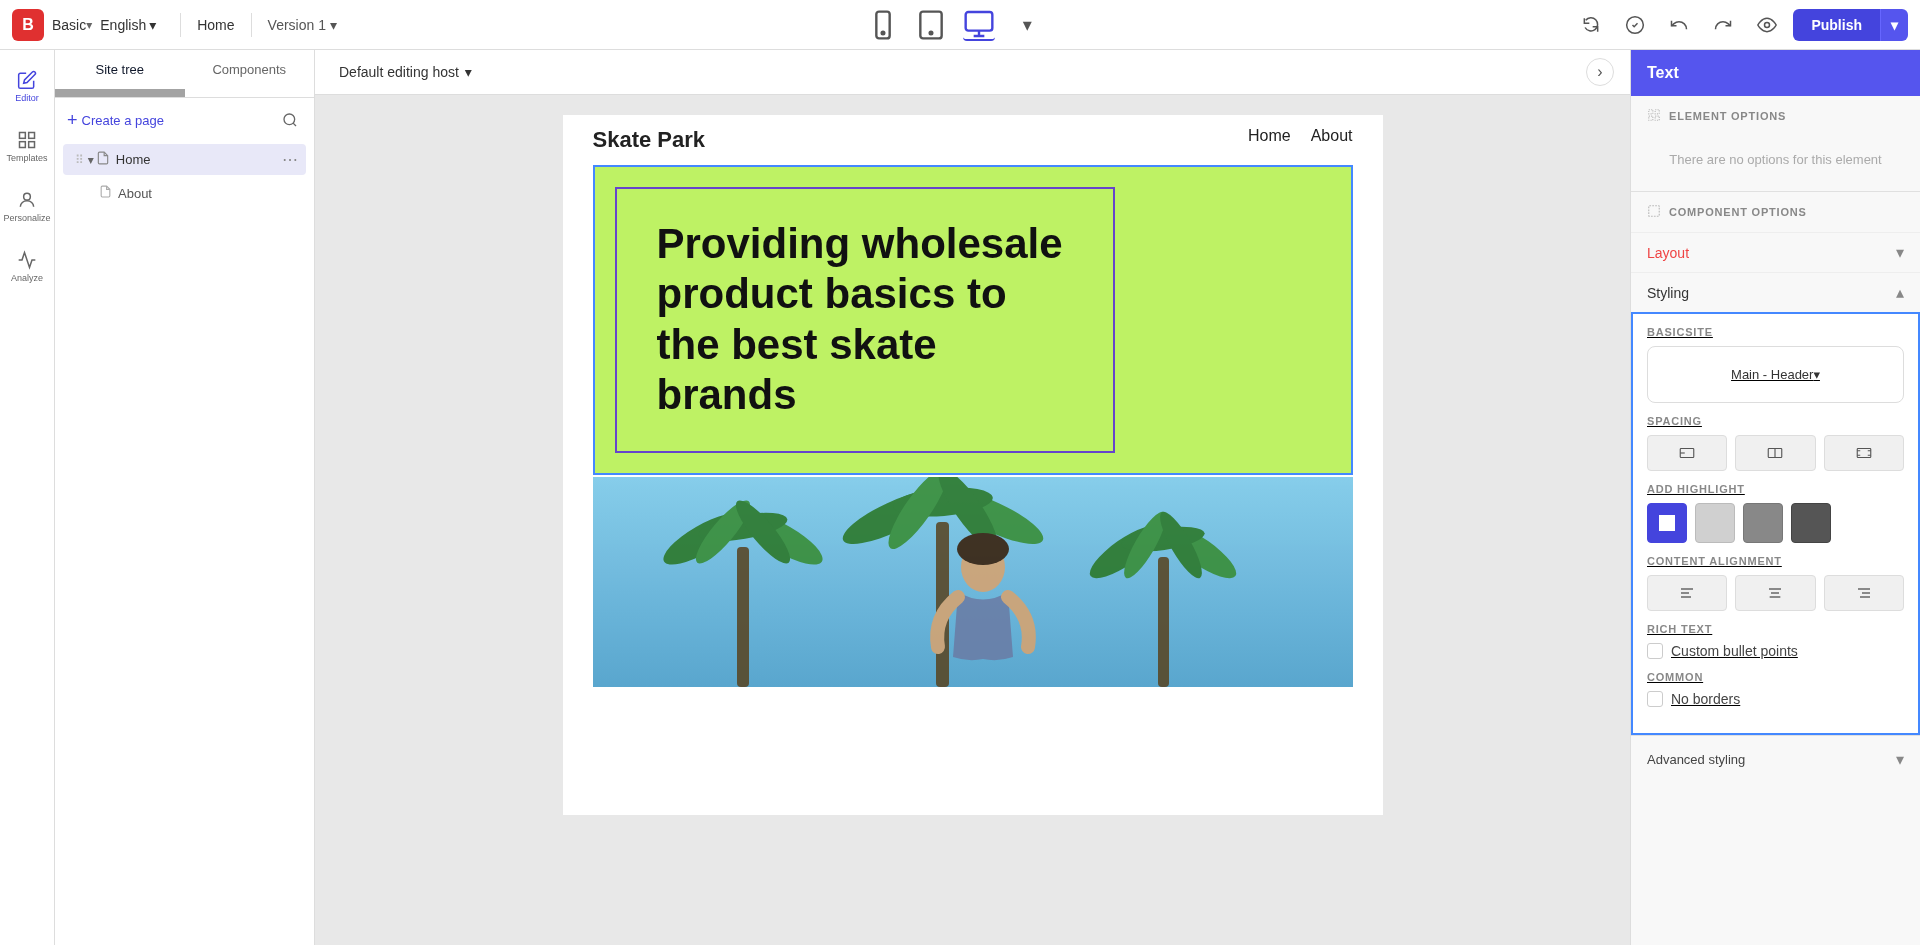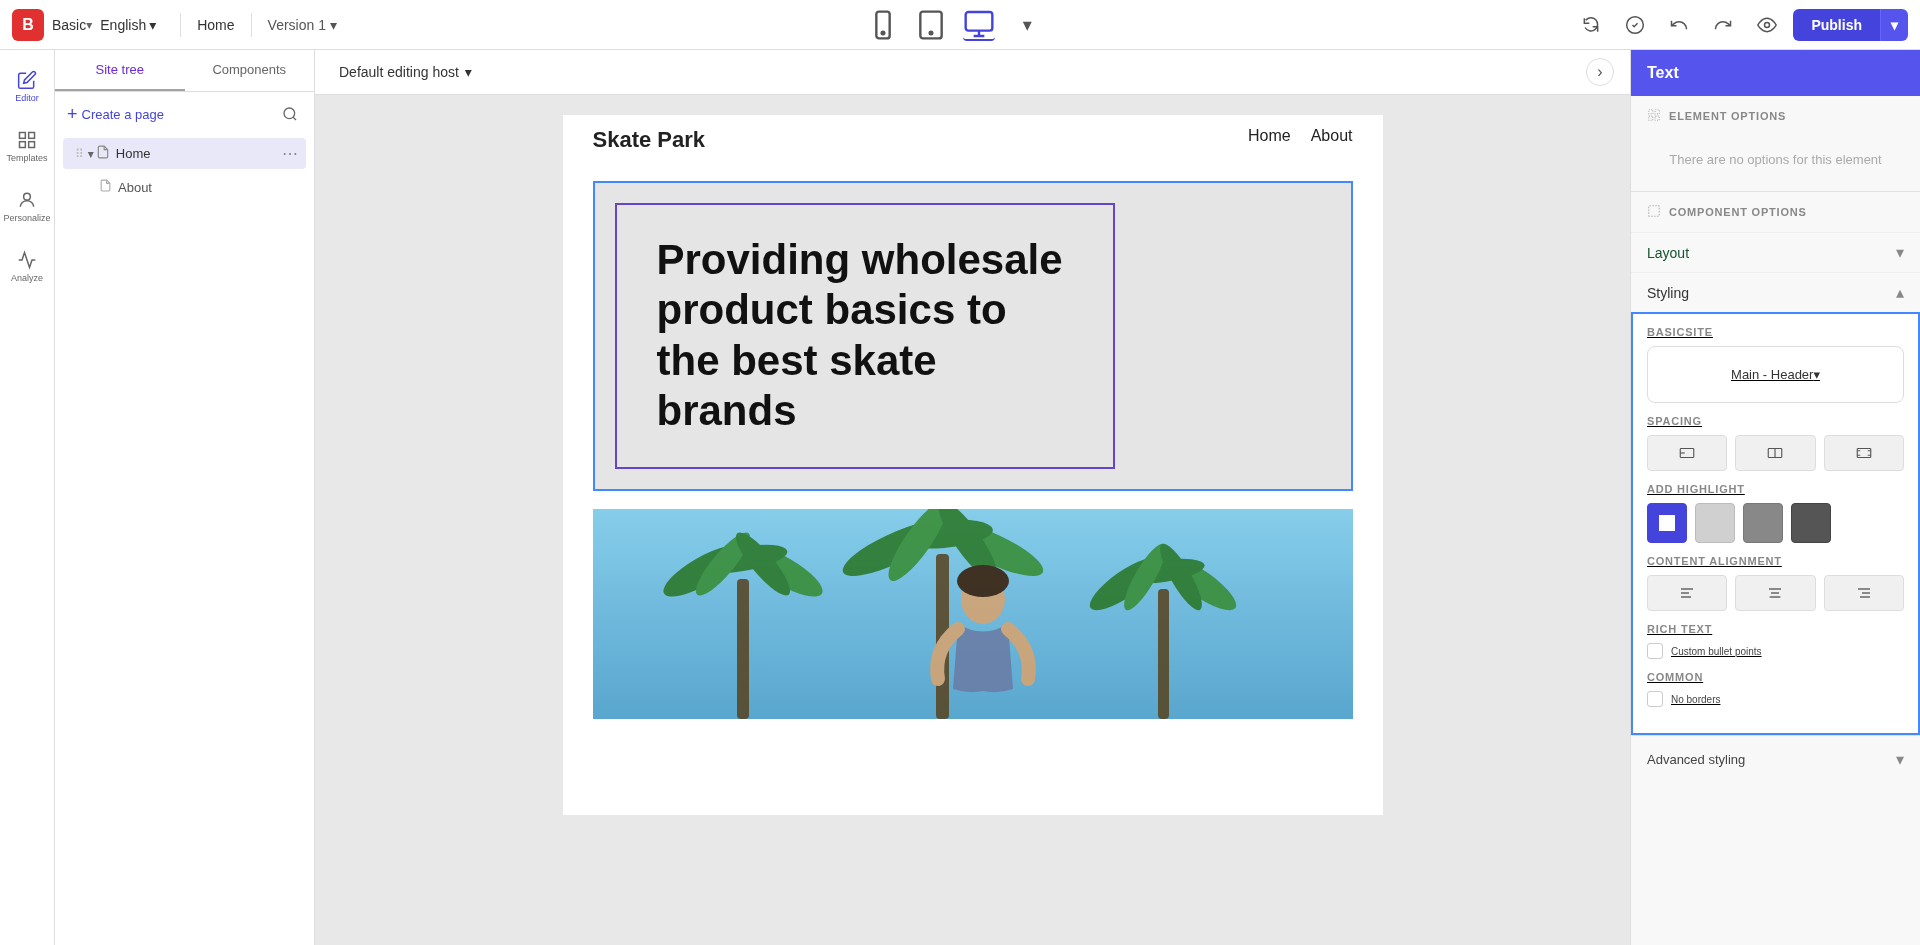--- a/index.html
+++ b/index.html
@@ -108,21 +108,21 @@
     }
     .sidebar-tabs {
       display: flex;
       border-bottom: 1px solid #ddd;
     }
     .sidebar-tab {
       flex: 1; text-align: center; padding: 12px 8px;
       font-size: 13px; font-weight: 500; color: #666;
       cursor: pointer; border-bottom: 2px solid transparent;
     }
-    .sidebar-tab.active { color: #6d28d9; border-bottom: 2px solid #a3a3a3; }
+    .sidebar-tab.active { color: #0f172a; border-bottom: 8px solid #a3a3a3; }
     .sidebar-toolbar {
       display: flex; align-items: center; justify-content: space-between;
       padding: 10px 12px;
     }
     .create-page-btn {
       display: flex; align-items: center; gap: 4px;
       font-size: 13px; color: #4444dd; cursor: pointer; background: none; border: none;
     }
     .sidebar-search {
       width: 24px; height: 24px; display: flex; align-items: center; justify-content: center;
@@ -195,24 +195,24 @@
       font-size: 22px; font-weight: 600; color: #222;
     }
     .preview-nav {
       display: flex; gap: 20px;
     }
     .preview-nav-link {
       font-size: 16px; color: #222; font-weight: 500;
     }
     .preview-hero {
       border: 2px solid #4488ff;
-      margin: 18px 30px;
+      margin: 2px 30px;
       padding: 20px;
       position: relative;
-      background: #e5e5e5;
+      background: #bef264;
     }
     .preview-hero-inner {
       border: 2px solid #6644cc;
       padding: 30px 40px;
       display: inline-block;
       max-width: 500px;
     }
     .preview-hero-text {
       font-size: 42px;
       font-weight: 700;
@@ -313,21 +313,21 @@
     .rich-text-label {
       font-size: 11px; font-weight: 700; color: #888; letter-spacing: 0.8px; text-transform: uppercase;
       margin-bottom: 8px;
     }
     .checkbox-row {
       display: flex; align-items: center; gap: 8px; margin-bottom: 12px;
     }
     .checkbox-input {
       width: 16px; height: 16px; border: 1px solid #ccc; border-radius: 3px; background: white;
     }
-    .checkbox-label { font-size: 10px; color: #444; }
+    .checkbox-label { font-size: 14px; color: #444; }
 
     .common-label {
       font-size: 11px; font-weight: 700; color: #888; letter-spacing: 0.8px; text-transform: uppercase;
       margin-bottom: 8px;
     }
 
     .advanced-styling-row {
       display: flex; align-items: center; justify-content: space-between;
       padding: 14px 16px; cursor: pointer; text-align: right;
     }
@@ -617,21 +617,21 @@
           <span style="color:#bbb;">
             <svg width="14" height="14" viewBox="0 0 24 24" fill="none" stroke="currentColor" stroke-width="2" stroke-dasharray="3 2">
                 <rect x="3" y="3" width="18" height="18" rx="1"></rect>
               </svg>
           </span>
           <span>COMPONENT OPTIONS</span>
         </div>
       </div>
 
       <div style="display:flex; align-items:center; justify-content:space-between; padding: 10px 16px; border-top: 1px solid #eee;">
-        <span style="font-size:14px; color:#14532d;">Layout</span>
+        <span style="font-size:14px; color:#ef4444;">Layout</span>
         <span style="color:#888;">▾</span>
       </div>
 
       <div style="display:flex; align-items:center; justify-content:space-between; padding: 10px 16px; border-top: 1px solid #eee;">
         <span style="font-size:14px; color:#333; font-weight:500;">Styling</span>
         <span style="color:#888;">▴</span>
       </div>
 
       <div style="border: 2px solid #4488ff; margin: 0 0 0 0; background: white; text-decoration: underline;">
         <div style="padding: 12px 14px 14px;">

